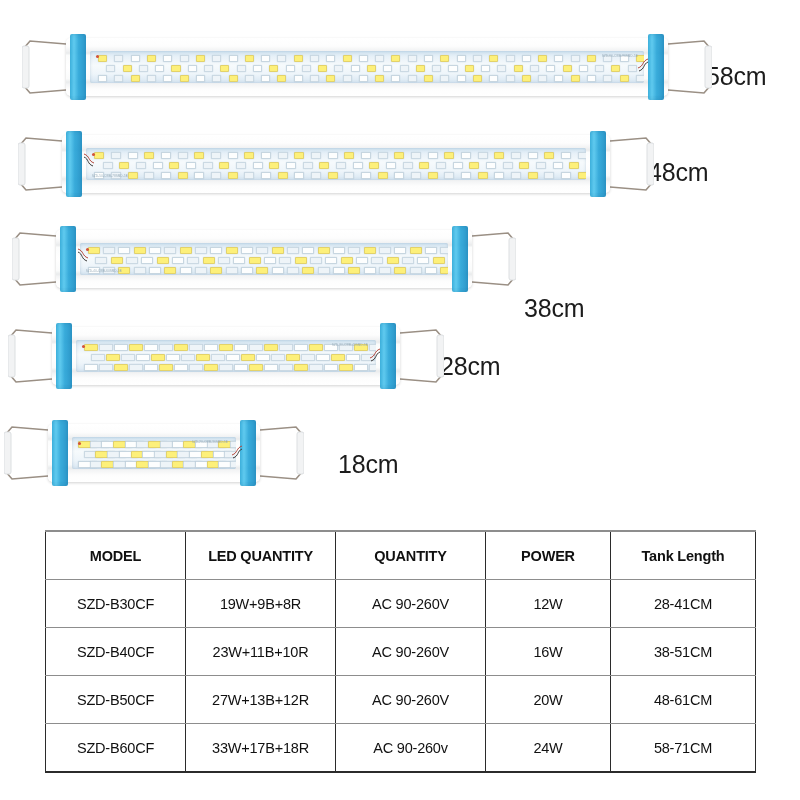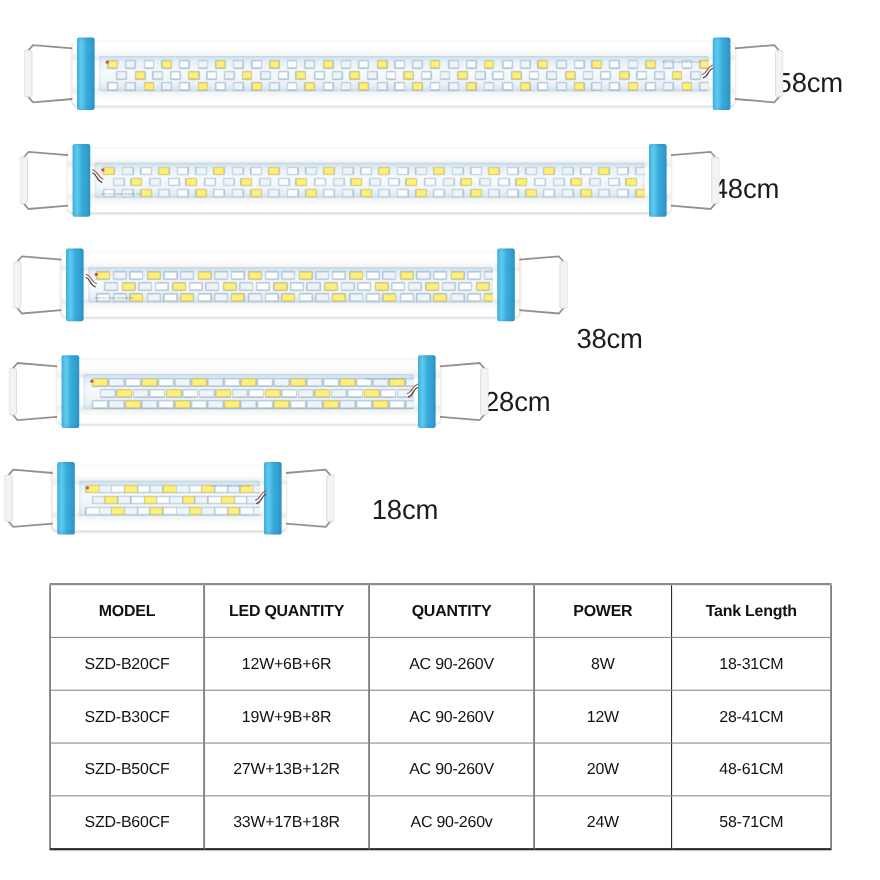--- a/index.html
+++ b/index.html
@@ -728,32 +728,32 @@
       <tr class="head">
         <th>MODEL</th>
         <th>LED QUANTITY</th>
         <th>QUANTITY</th>
         <th>POWER</th>
         <th>Tank Length</th>
       </tr>
     </thead>
     <tbody>
       <tr>
-        <td>SZD-B20CF</td>
-        <td>12W+6B+6R</td>
-        <td>AC 90-260V</td>
-        <td>8W</td>
-        <td>18-31CM</td>
-      </tr>
-      <tr>
         <td>SZD-B30CF</td>
         <td>19W+9B+8R</td>
         <td>AC 90-260V</td>
         <td>12W</td>
         <td>28-41CM</td>
+      </tr>
+      <tr>
+        <td>SZD-B40CF</td>
+        <td>23W+11B+10R</td>
+        <td>AC 90-260V</td>
+        <td>16W</td>
+        <td>38-51CM</td>
       </tr>
       <tr>
         <td>SZD-B50CF</td>
         <td>27W+13B+12R</td>
         <td>AC 90-260V</td>
         <td>20W</td>
         <td>48-61CM</td>
       </tr>
       <tr>
         <td>SZD-B60CF</td>

